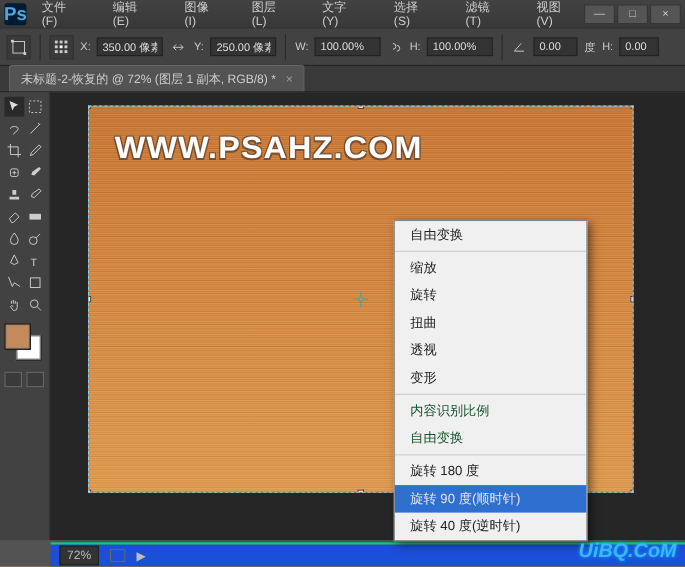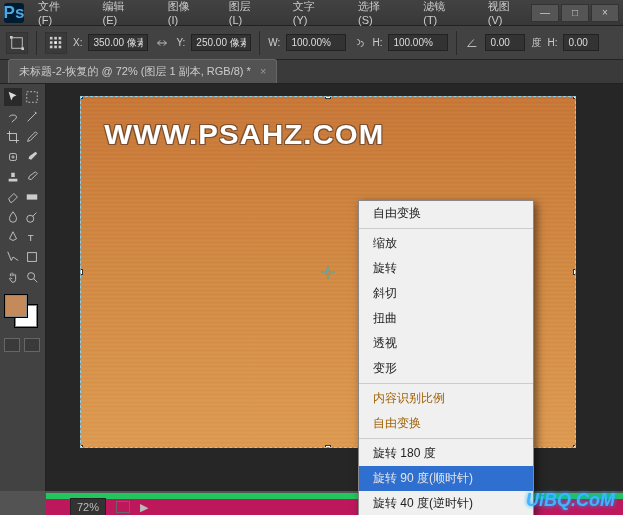--- a/index.html
+++ b/index.html
@@ -34,24 +34,24 @@
 .texture{position:absolute;inset:0;background:repeating-linear-gradient(0deg,#a87850 0,#c4936a 1px,#b08058 2px,#c89a72 3px,#a87850 4px),linear-gradient(#9c6f48,#c4936a);background-blend-mode:overlay;opacity:.95}
 .handles{position:absolute;inset:-4px;pointer-events:none}
 .h{position:absolute;width:6px;height:6px;background:#fff;border:1px solid #333}
 .h.tl{top:0;left:0}.h.tr{top:0;right:0}.h.bl{bottom:0;left:0}.h.br{bottom:0;right:0}
 .h.tc{top:0;left:50%;margin-left:-3px}.h.bc{bottom:0;left:50%;margin-left:-3px}
 .h.ml{left:0;top:50%;margin-top:-3px}.h.mr{right:0;top:50%;margin-top:-3px}
 .center-mark{position:absolute;left:50%;top:50%;width:14px;height:14px;margin:-7px 0 0 -7px;color:#4aa}
 .wm{position:absolute;top:22px;left:30px;font-family:Impact,Arial Black,sans-serif;font-size:28px;color:#fff;font-weight:900;letter-spacing:1px;text-shadow:1px 1px 0 #7a5030,-1px -1px 0 #7a5030,1px -1px 0 #7a5030,-1px 1px 0 #7a5030;transform:scaleX(1.05)}
 .ctx-menu{position:absolute;left:358px;top:200px;width:176px;background:#f0f0f0;border:1px solid #888;box-shadow:3px 3px 8px rgba(0,0,0,.5);z-index:10}
 .ctx-item{padding:4px 14px;color:#222;font-size:12px;cursor:default}
-.ctx-item.dis{color:#a16207}
+.ctx-item.dis{color:#14532d}
 .ctx-item.hl{background:#2f6fd0;color:#e5e5e5}
 .ctx-sep{height:1px;background:#ccc;margin:2px 0}
-.statusbar{position:absolute;left:46px;right:0;bottom:0;height:22px;background:#be185d;color:#bbb;display:flex;align-items:center;padding:0 24px;gap:10px;font-size:10px;border-top:6px solid #22c55e}
+.statusbar{position:absolute;left:46px;right:0;bottom:0;height:22px;background:#1d4ed8;color:#bbb;display:flex;align-items:center;padding:0 8px;gap:10px;font-size:10px;border-top:2px solid #22c55e}
 .status-field{background:#333;padding:2px 6px;border:1px solid #222}
 .uibq{position:absolute;right:8px;bottom:4px;color:#3fb4ff;font-size:18px;font-weight:bold;font-style:italic;z-index:20;text-shadow:0 0 4px #0af}
 </style>
 </head>
 <body>
 
 <div class="titlebar">
   <div class="ps-logo">Ps</div>
   <div class="menubar">
     <div class="menu-item">文件(F)</div>
@@ -287,21 +287,20 @@
       </div>
     </div>
   </div>
 </div>
 
 <div class="ctx-menu">
   <div class="ctx-item">自由变换</div>
   <div class="ctx-sep"></div>
   <div class="ctx-item">缩放</div>
   <div class="ctx-item">旋转</div>
-  <div class="ctx-item">斜切</div>
   <div class="ctx-item">扭曲</div>
   <div class="ctx-item">透视</div>
   <div class="ctx-item">变形</div>
   <div class="ctx-sep"></div>
   <div class="ctx-item dis">内容识别比例</div>
   <div class="ctx-item dis">自由变换</div>
   <div class="ctx-sep"></div>
   <div class="ctx-item">旋转 180 度</div>
   <div class="ctx-item hl">旋转 90 度(顺时针)</div>
   <div class="ctx-item">旋转 40 度(逆时针)</div>

